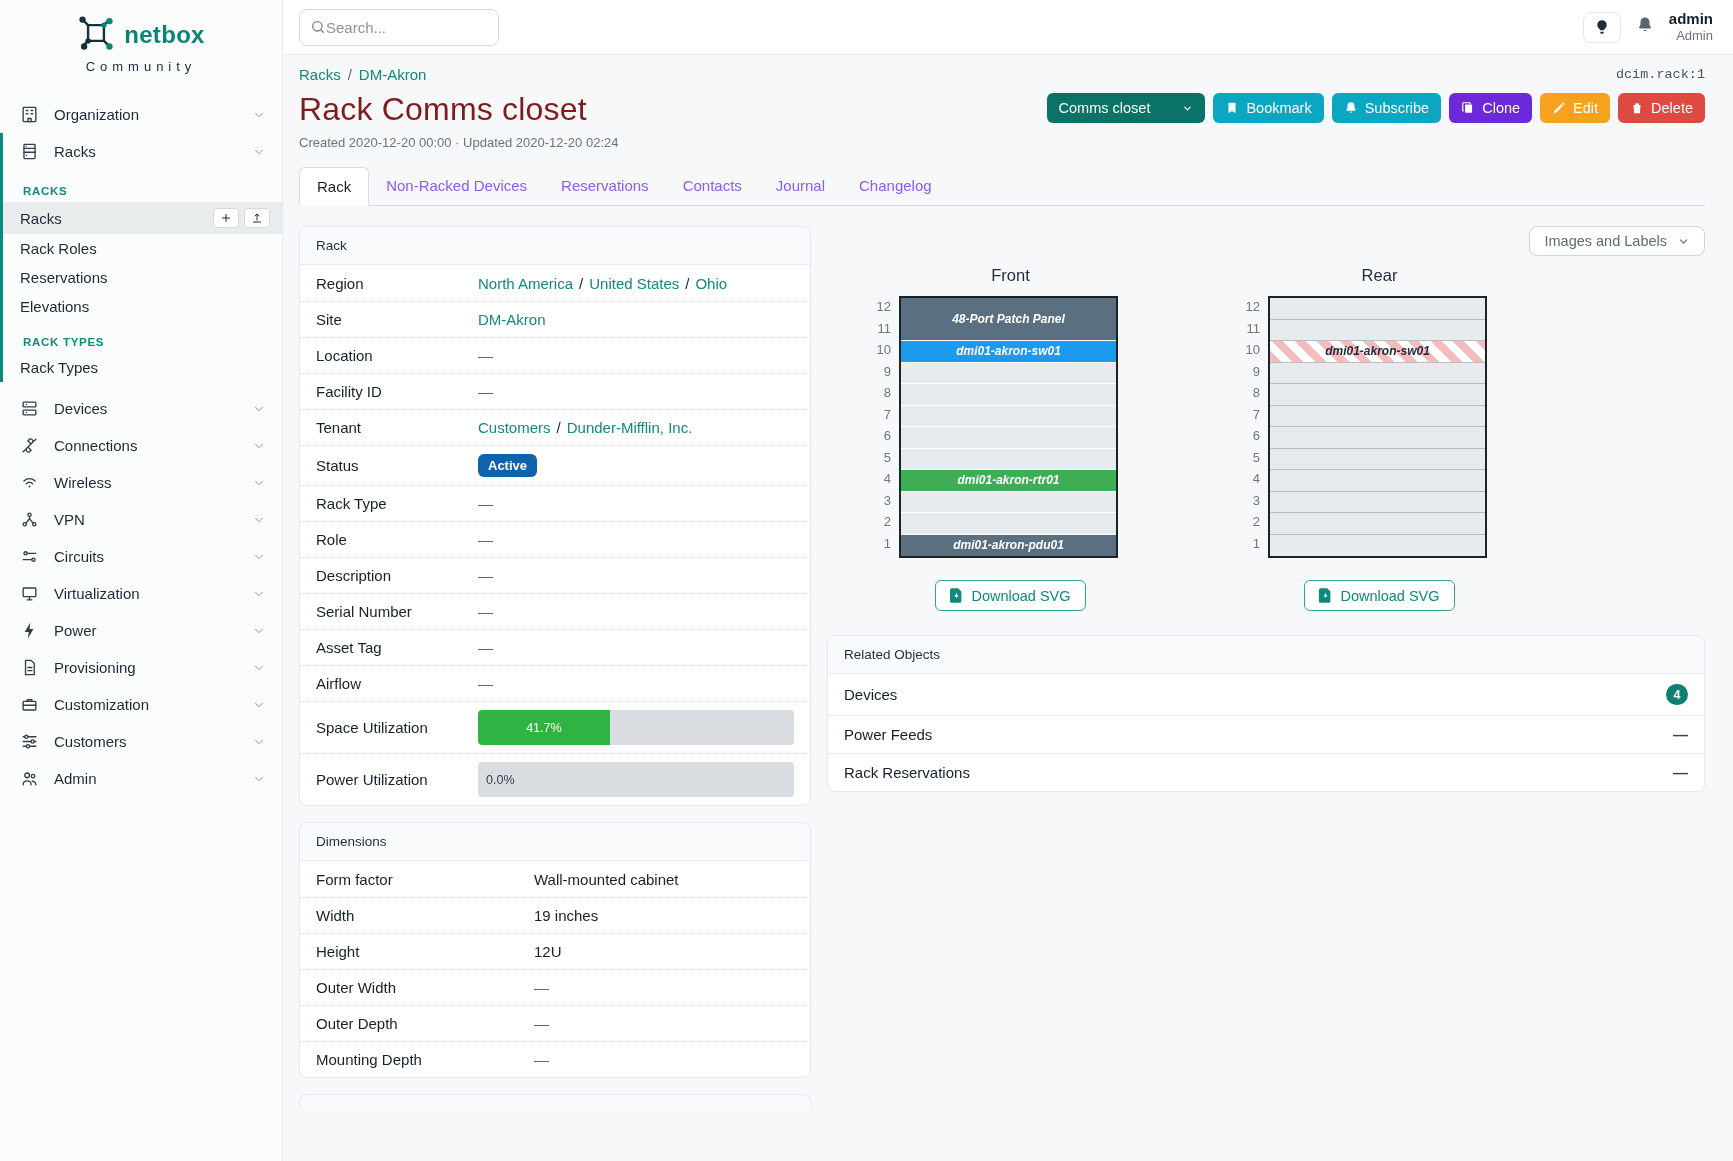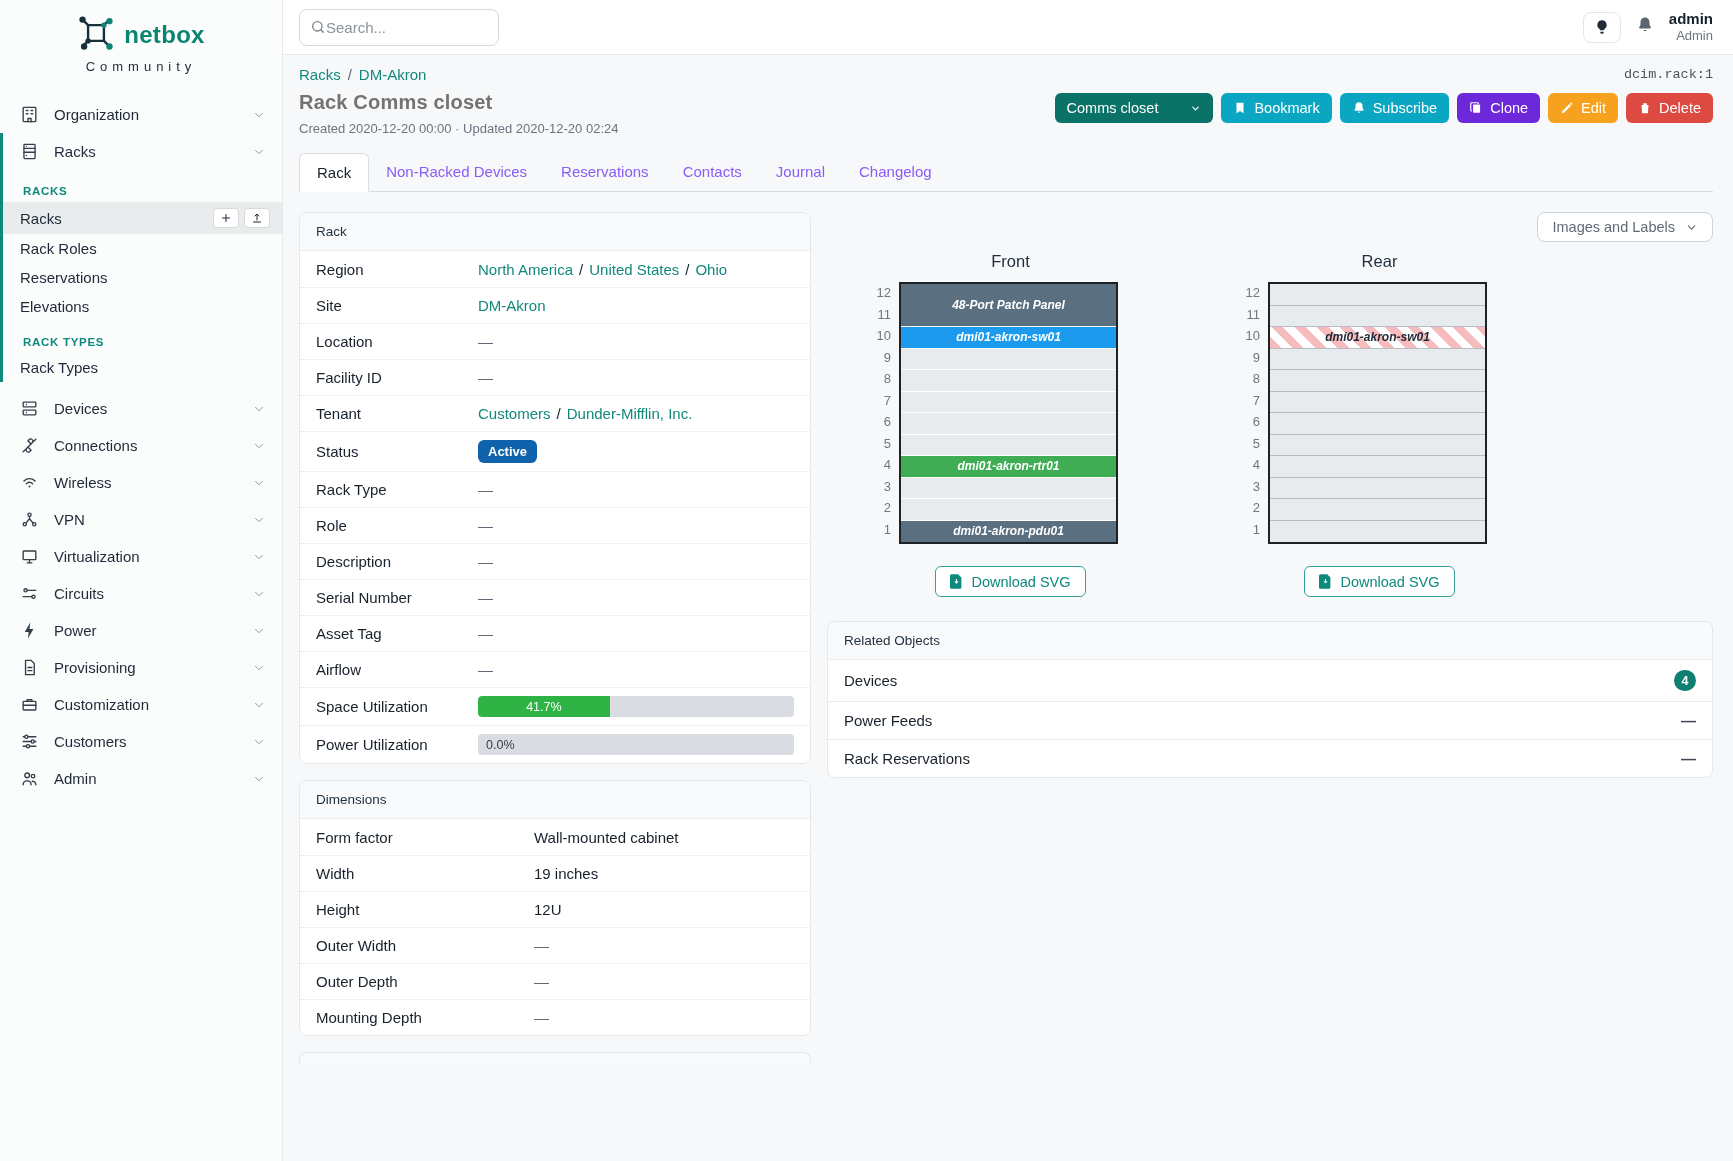--- a/index.html
+++ b/index.html
@@ -37,28 +37,28 @@
   .search-box input::placeholder { color:#8a939c; }
   .top-right { margin-left:auto; display:flex; align-items:center; gap:15px; }
   .bulb-btn { width:38px; height:31px; border:1px solid #e3e7ea; border-radius:8px; background:#fff; display:flex; align-items:center; justify-content:center; cursor:pointer; }
   .bulb-btn svg { width:16px; height:16px; fill:#212b36; }
   .bell-icon svg { width:18px; height:18px; fill:#5b6673; }
   .user-block { text-align:right; line-height:1.2; cursor:pointer; }
   .user-name { font-size:15px; font-weight:bold; color:#17212b; }
   .user-role { font-size:13px; color:#6b7480; }
 
   
-  .content { padding:0 20px 0 16px; flex:1; }
+  .content { padding:0 28px 0 16px; flex:1; }
   .crumb-row { margin-top:11px; display:flex; align-items:center; }
   .crumb a, .tlink { color:#12897b; text-decoration:none; cursor:pointer; }
   .crumb { font-size:15px; }
   .crumb .sep { color:#5f6a75; margin:0 7px; }
   .obj-id { margin-left:auto; font-family:"Liberation Mono","DejaVu Sans Mono",monospace; font-size:13.5px; color:#4a5560; }
   .title-row { display:flex; align-items:flex-start; justify-content:space-between; margin-top:8px; }
-  h1.page-title { font-size:20px; font-weight:bold; color:#737373; letter-spacing:.2px; }
+  h1.page-title { font-size:32px; font-weight:normal; color:#7f1d1d; letter-spacing:.2px; }
   .page-meta { margin-top:7px; font-size:13px; color:#6b7480; }
   .actions { display:flex; gap:8px; margin-top:2px; }
   .btn { display:flex; align-items:center; gap:7px; height:30px; padding:0 12px; border:none; border-radius:6px; color:#fff; font-size:14.5px; font-family:inherit; cursor:pointer; }
   .btn svg { width:14px; height:14px; fill:#fff; }
   .btn .chev-s { width:11px; height:11px; stroke:#fff; fill:none; stroke-width:2.4; stroke-linecap:round; stroke-linejoin:round; }
   .btn-status { background:#0b7268;gap:32px; }
   .btn-info { background:#0ba7c2; }
   .btn-success { background:#6d28d9; }
   .btn-warning { background:#f6a21e; }
   .btn-danger { background:#dc4a41; }
@@ -74,21 +74,21 @@
   .col-right { flex:1; }
   .card { background:#fff; border:1px solid #e4e8ec; border-radius:8px; overflow:hidden; }
   .card + .card { margin-top:16px; }
   .card-head { padding:11px 16px; font-size:13.5px; color:#1f2d3d; background:#f8fafb; border-bottom:1px solid #e9edf0; }
   .attr-row { display:flex; align-items:center; padding:8px 16px; min-height:36px; font-size:15px; }
   .attr-row + .attr-row { border-top:1px dotted #dfe3e7; }
   .attr-label { width:162px; min-width:162px; color:#17212b; }
   .attr-value { flex:1; color:#17212b; display:flex; align-items:center; flex-wrap:wrap; gap:0 6px; }
   .dash { color:#5f6a75; }
   .badge-active { background:#0f62ac; color:#fff; font-size:13px; font-weight:bold; padding:4px 10px; border-radius:6px; }
-  .prog-track { flex:1; height:21px; background:#d9dde1; border-radius:4px; position:relative; overflow:hidden; }
+  .prog-track { flex:1; height:35px; background:#d9dde1; border-radius:4px; position:relative; overflow:hidden; }
   .prog-fill { height:100%; background:#2fb344; border-radius:4px 0 0 4px; display:flex; align-items:center; justify-content:center; }
   .prog-fill span { color:#fff; font-size:12.5px; }
   .prog-zero-label { position:absolute; left:8px; top:0; height:100%; display:flex; align-items:center; font-size:12.5px; color:#333e49; }
   .card-sliver { margin-top:16px; height:13px; background:#f8fafb; border:1px solid #e4e8ec; border-bottom:none; border-radius:8px 8px 0 0; }
 
   
   .toggle-row { display:flex; justify-content:flex-end; }
   .toggle-btn { display:flex; align-items:center; gap:10px; height:30px; padding:0 14px; background:#fff; border:1px solid #cdd4da; border-radius:8px; font-size:14.5px; color:#5f6a75; cursor:pointer; }
   .toggle-btn svg { width:13px; height:13px; stroke:#5f6a75; fill:none; stroke-width:2; stroke-linecap:round; stroke-linejoin:round; }
   .elev-row { display:flex; margin-top:10px; }
@@ -248,39 +248,39 @@
             </svg>
           </span>
         <span>VPN</span>
         <span class="chev"><svg viewBox="0 0 24 24">
               <polyline points="6 9 12 15 18 9"></polyline>
             </svg></span>
       </div>
       <div class="nav-item">
         <span class="mi">
             <svg viewBox="0 0 24 24">
-              <rect x="4" y="5" width="16" height="11" rx="1"></rect>
-              <path d="M9 20h6M12 16v4"></path>
-            </svg>
-          </span>
-        <span>Virtualization</span>
-        <span class="chev"><svg viewBox="0 0 24 24">
-              <polyline points="6 9 12 15 18 9"></polyline>
-            </svg></span>
-      </div>
-      <div class="nav-item">
-        <span class="mi">
-            <svg viewBox="0 0 24 24">
               <circle cx="7" cy="8" r="2"></circle>
               <path d="M9 8h11"></path>
               <circle cx="17" cy="16" r="2"></circle>
               <path d="M4 16h11"></path>
             </svg>
           </span>
         <span>Circuits</span>
+        <span class="chev"><svg viewBox="0 0 24 24">
+              <polyline points="6 9 12 15 18 9"></polyline>
+            </svg></span>
+      </div>
+      <div class="nav-item">
+        <span class="mi">
+            <svg viewBox="0 0 24 24">
+              <rect x="4" y="5" width="16" height="11" rx="1"></rect>
+              <path d="M9 20h6M12 16v4"></path>
+            </svg>
+          </span>
+        <span>Virtualization</span>
         <span class="chev"><svg viewBox="0 0 24 24">
               <polyline points="6 9 12 15 18 9"></polyline>
             </svg></span>
       </div>
       <div class="nav-item">
         <span class="mi">
             <svg viewBox="0 0 24 24">
               <path d="M13 2L6 14h5l-1 8 7-12h-5z" fill="#333e49" stroke="none"></path>
             </svg>
           </span>

